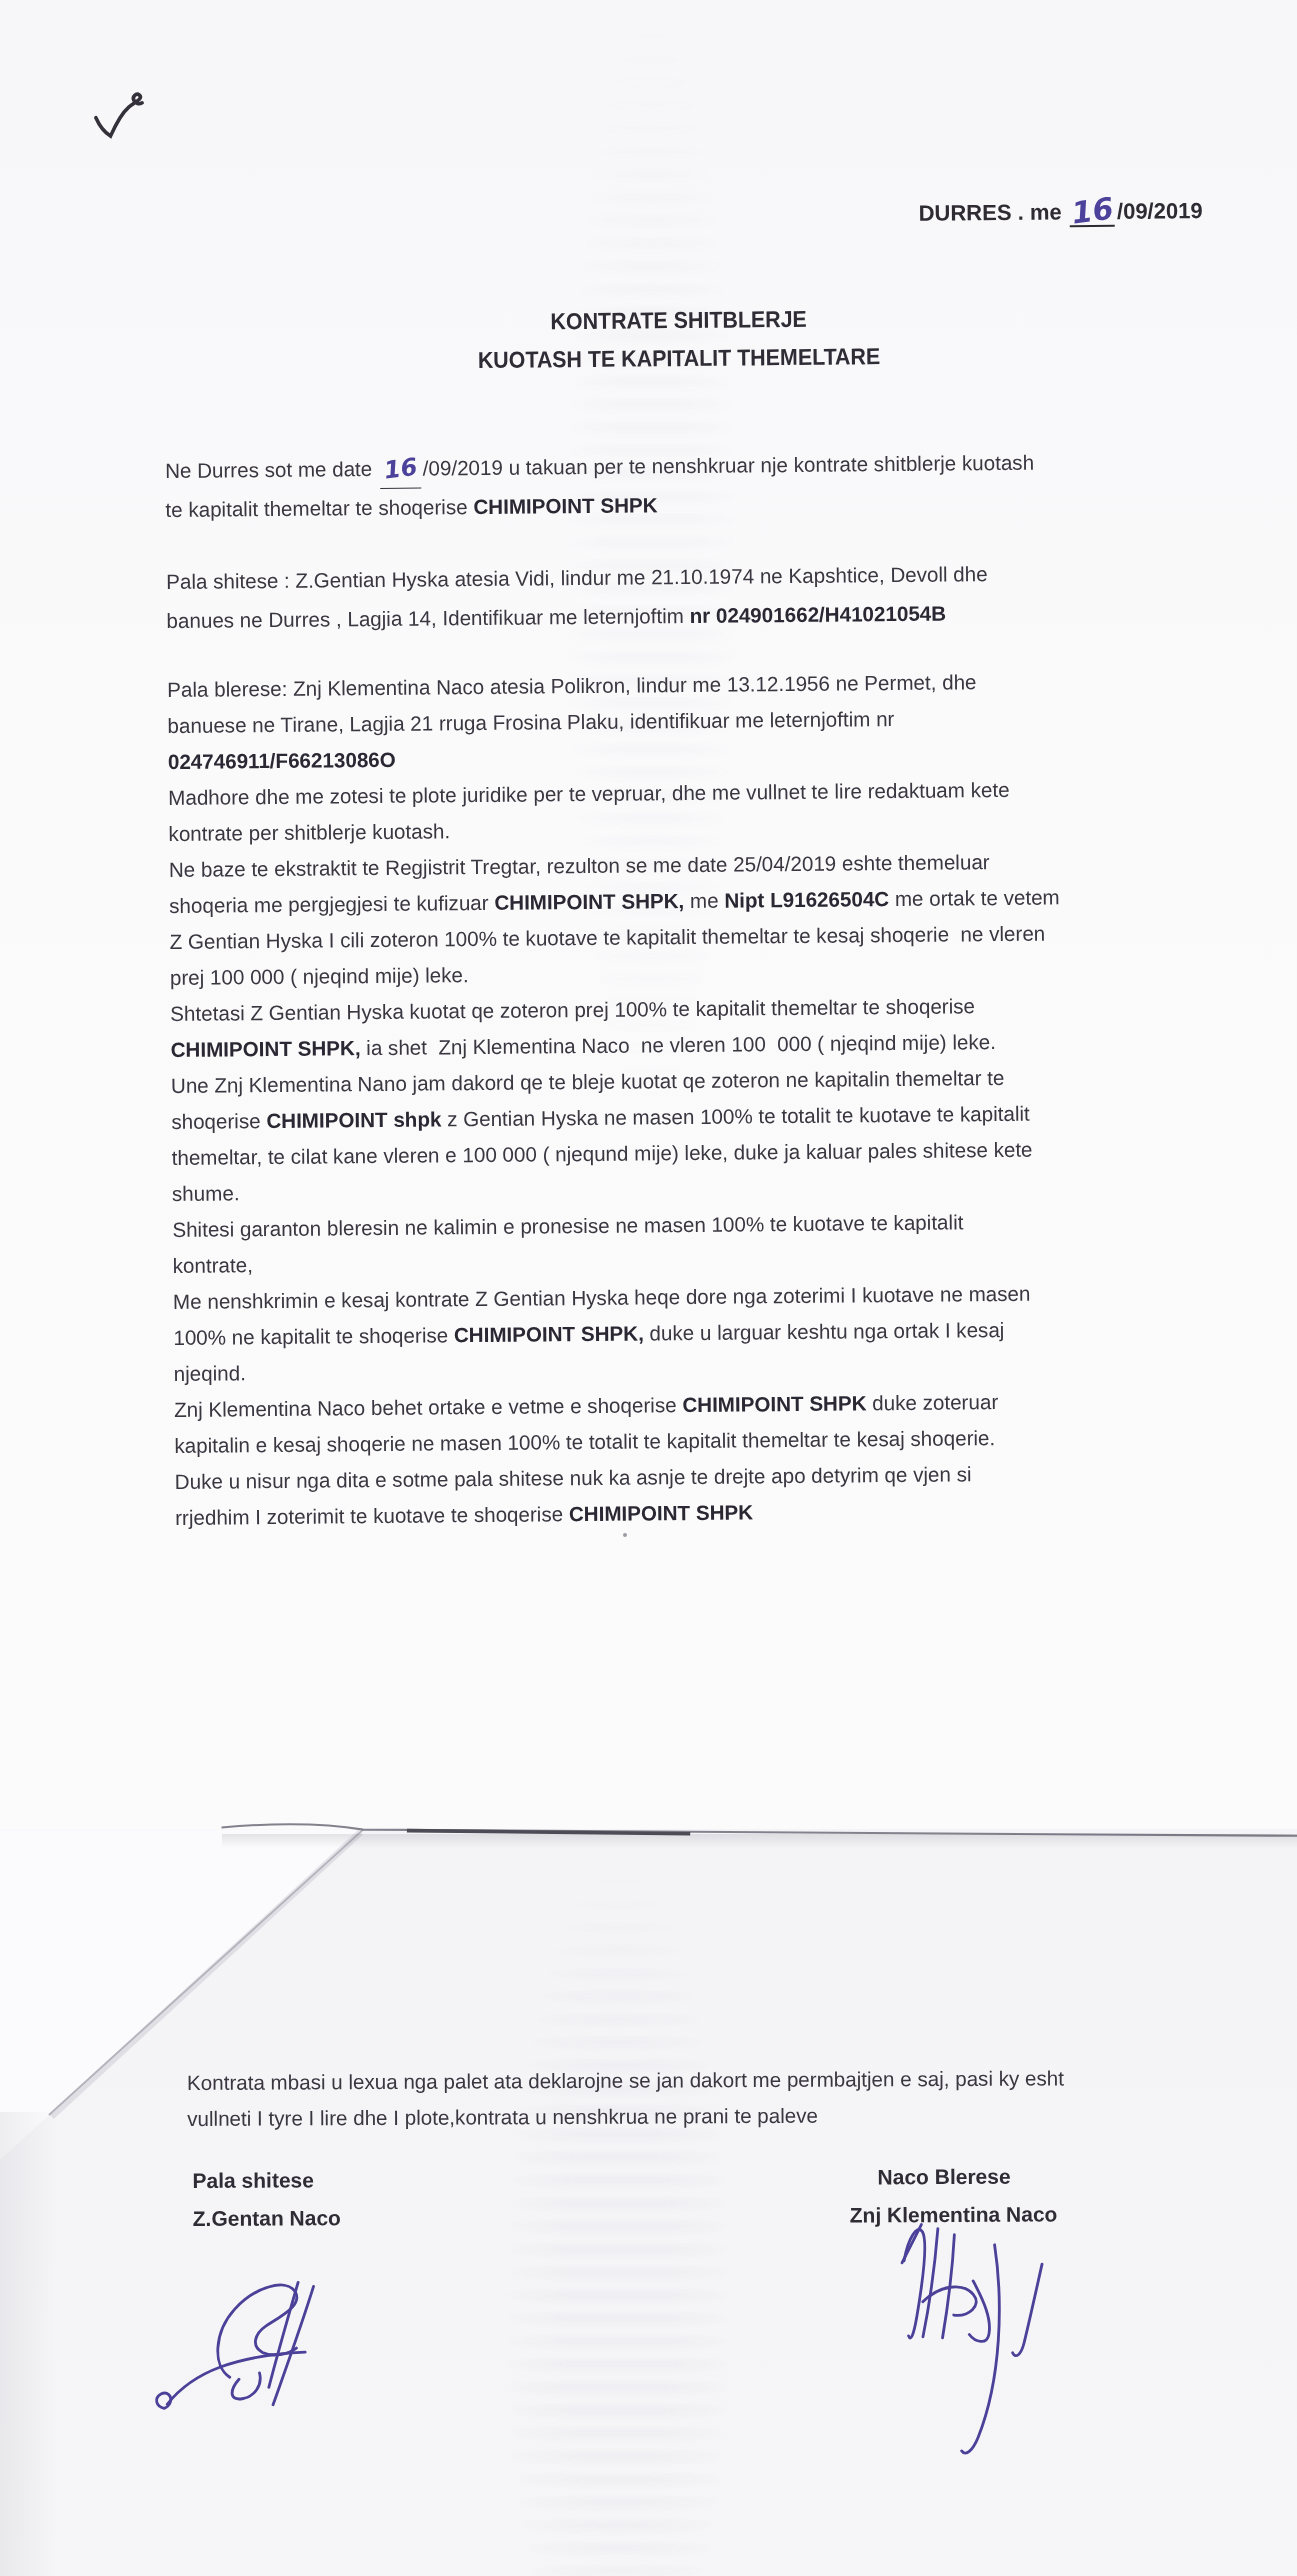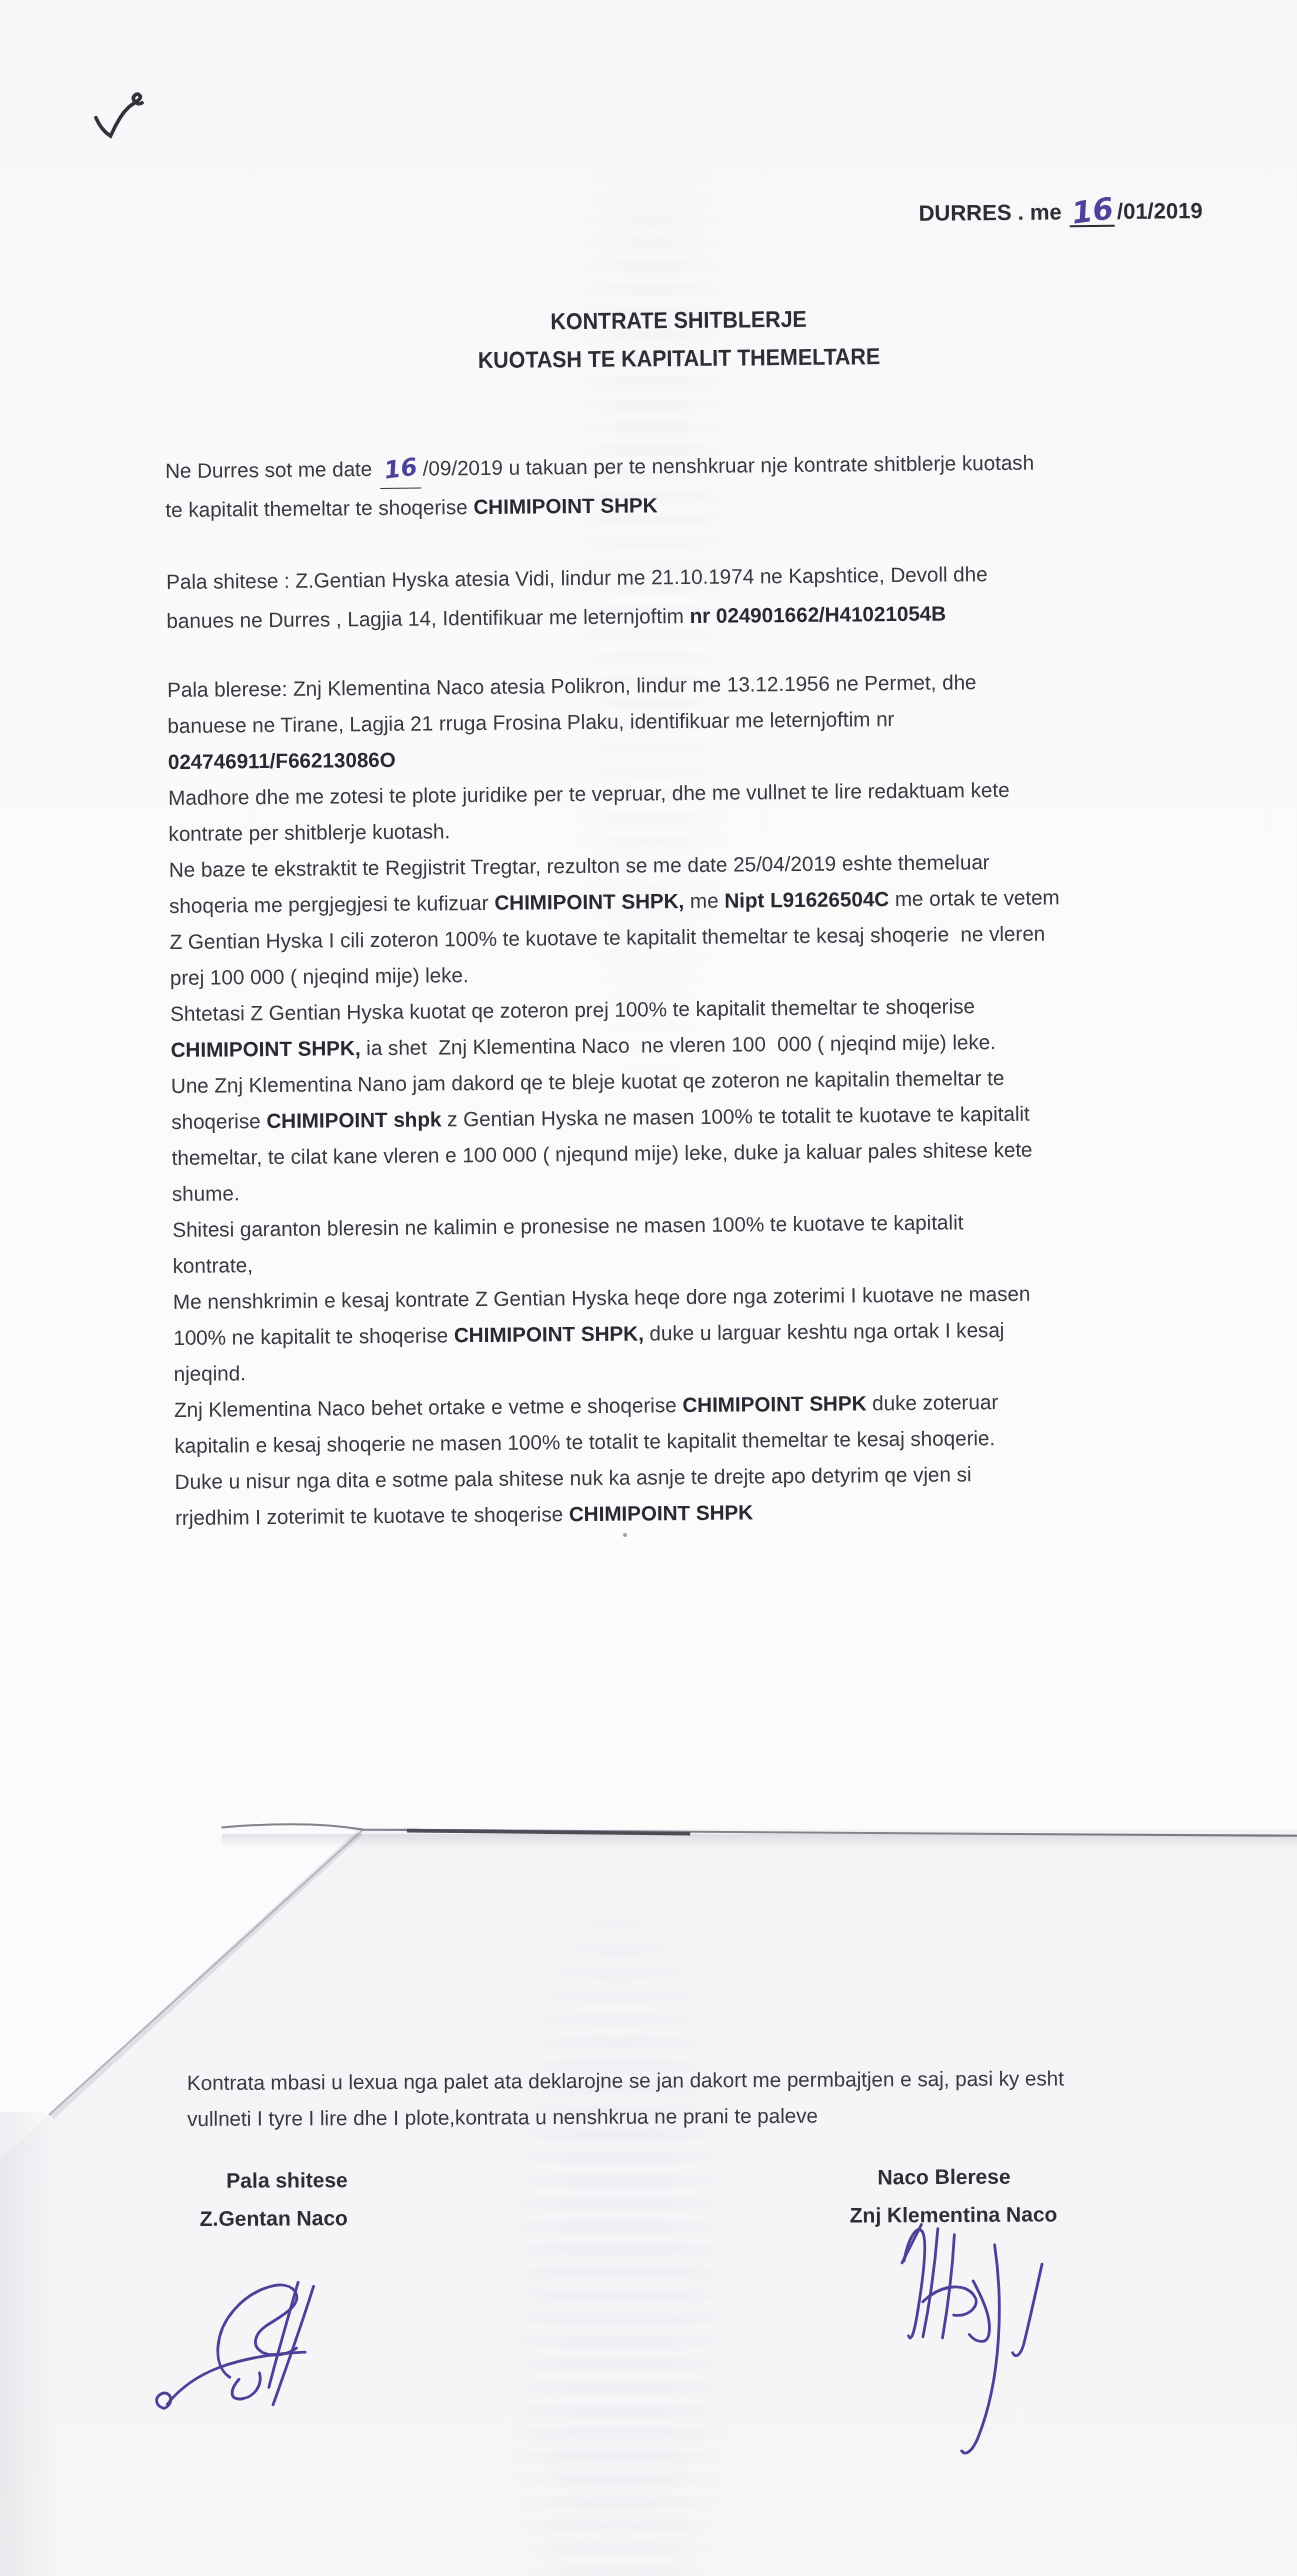--- a/index.html
+++ b/index.html
@@ -43,21 +43,21 @@
   #title .tl{display:block;transform:scaleX(.93);}
 
   .tblock{position:absolute;left:165px;}
   .ln{white-space:pre;font-size:20.6px;color:#3b3741;}
   .ln .b{font-weight:bold;color:#2b2833;}
 
   #p2lines{position:absolute;left:187px;top:2065px;}
   #p2lines .ln{line-height:36px;}
 
   .party{position:absolute;font-weight:bold;font-size:21px;color:#2f2c35;line-height:38px;}
-  #party-left{left:199px;top:2162px;text-align:right;}
+  #party-left{left:192px;top:2162px;}
   #party-right{left:849px;top:2162px;}
   #party-right .role-ind{margin-left:28px;}
 
   svg{position:absolute;}
   #speckles{position:absolute;left:0;top:0;width:2.1px;height:2.1px;border-radius:50%;
     box-shadow:
       238px 3248px 0 1px rgba(72,66,160,.55), 215px 3262px 0 0.5px rgba(72,66,160,.5),
       185px 3309px 0 1px rgba(72,66,160,.45), 281px 3318px 0 0.5px rgba(72,66,160,.55),
       315px 3381px 0 1px rgba(72,66,160,.4),  209px 3448px 0 0.5px rgba(72,66,160,.5),
       234px 3499px 0 1px rgba(72,66,160,.45), 277px 3525px 0 0.5px rgba(72,66,160,.5),
@@ -88,21 +88,21 @@
   </svg>
   <div class="edgeshadow"></div>
   <div class="leftshade"></div>
 
   <div id="p1rot">
 
     <svg width="67" height="57" viewBox="0 0 130 110" style="left:92px;top:87px">
       <path d="M14,58 C20,72 30,86 42,94 C52,72 64,50 78,38 C92,27 106,22 99,15 C93,10 83,18 89,27 C92,32 99,33 104,30" stroke="#34313a" stroke-width="7" fill="none" stroke-linecap="round"></path>
     </svg>
 
-    <div id="dateline"><span>DURRES . me </span><span class="dayslot"><span class="hand hand2">16</span></span><span>/01/2019</span></div>
+    <div id="dateline"><span>DURRES . me </span><span class="dayslot"><span class="hand hand2">16</span></span><span>/09/2019</span></div>
 
     <div id="title">
       <span class="tl">KONTRATE SHITBLERJE</span>
       <span class="tl">KUOTASH TE KAPITALIT THEMELTARE</span>
     </div>
 
     <div id="p1body">
         <div class="tblock" style="top: 452px;">
           <div class="ln" style="line-height: 38px;"><span>Ne Durres sot me date </span><span class="handslot"><span class="hand hand1">16</span></span><span>/09/2019 u takuan per te nenshkruar nje kontrate shitblerje kuotash</span></div>
           <div class="ln" style="line-height: 38px;"><span>te kapitalit themeltar te shoqerise </span><span class="b">CHIMIPOINT SHPK</span></div>

